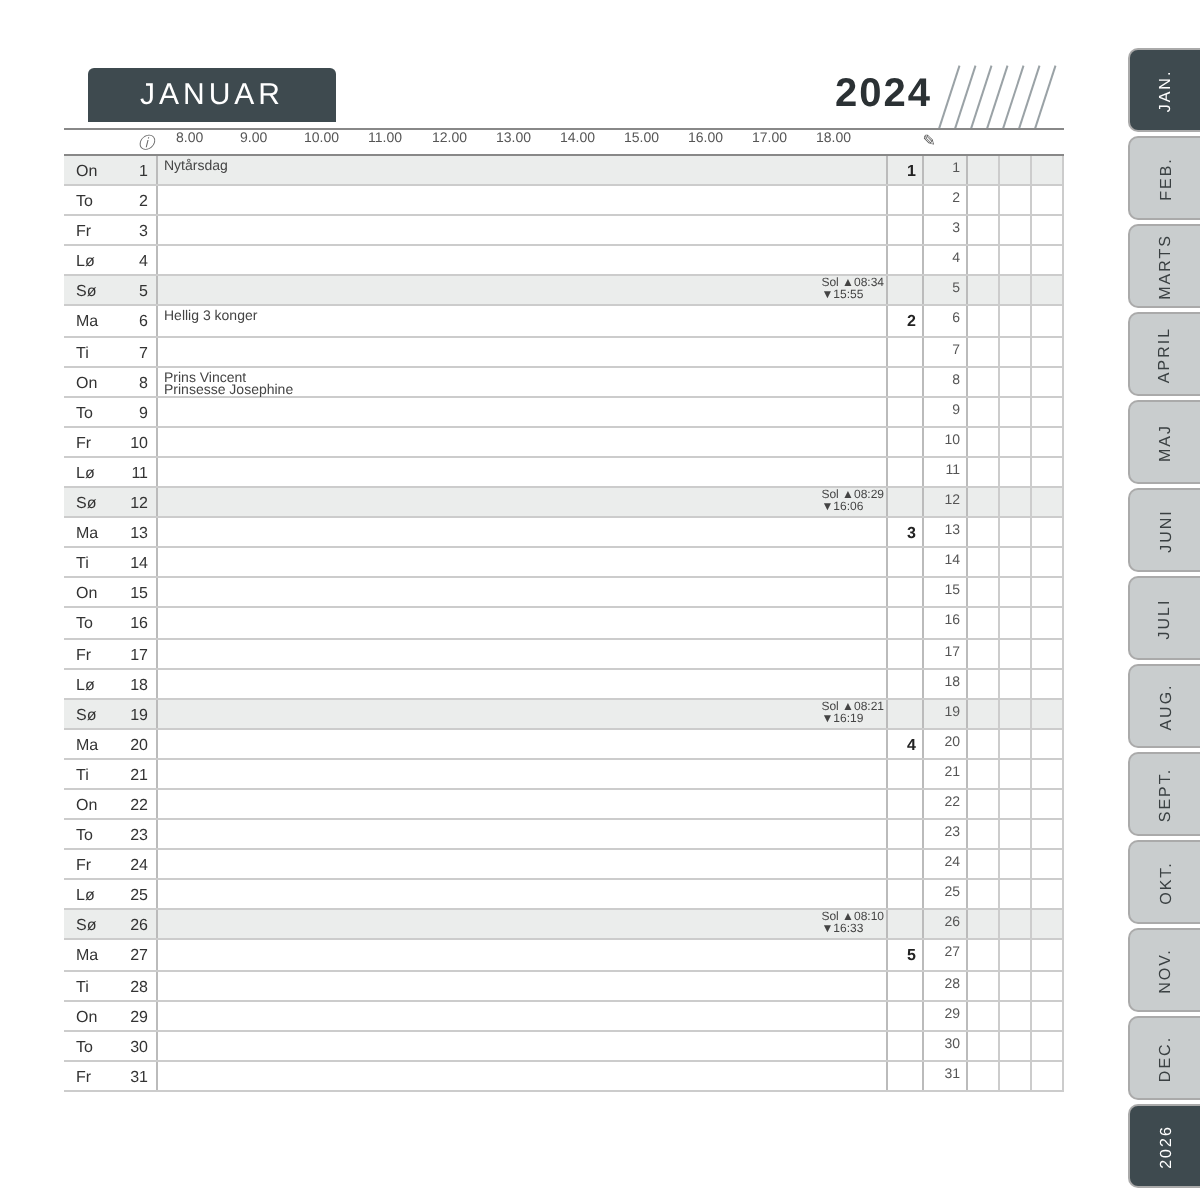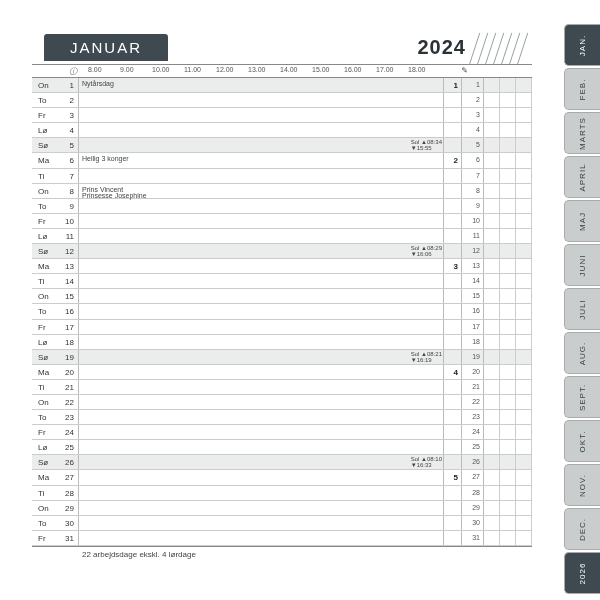--- a/index.html
+++ b/index.html
@@ -458,21 +458,20 @@
           <div class="sepD"></div>
           <div class="sepE"></div>
           <div class="sepF"></div>
           <div class="sepG"></div>
           <div class="dow">Fr</div>
           <div class="dnum">31</div>
           <div class="ord">31</div>
         </div>
       </div>
 
-    <div class="footer">22 arbejdsdage ekskl. 4 lørdage</div>
   </div>
 
   <div class="tabs" id="tabs">
       <div class="tab active">
         <span>JAN.</span>
       </div>
       <div class="tab">
         <span>FEB.</span>
       </div>
       <div class="tab">

